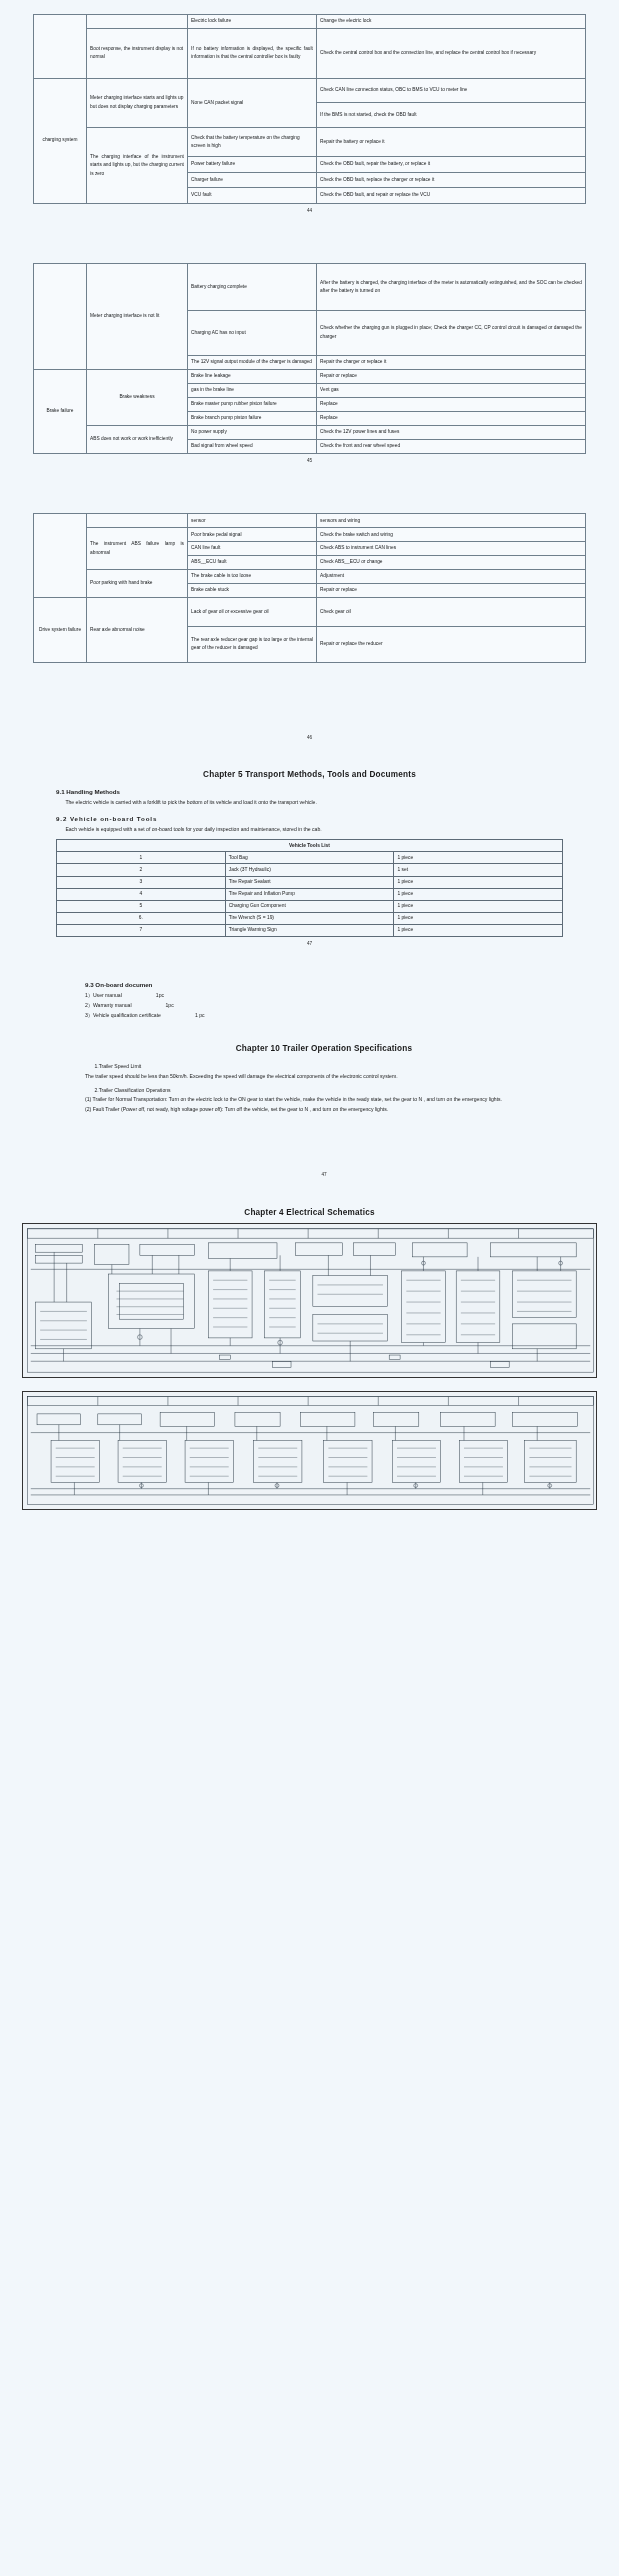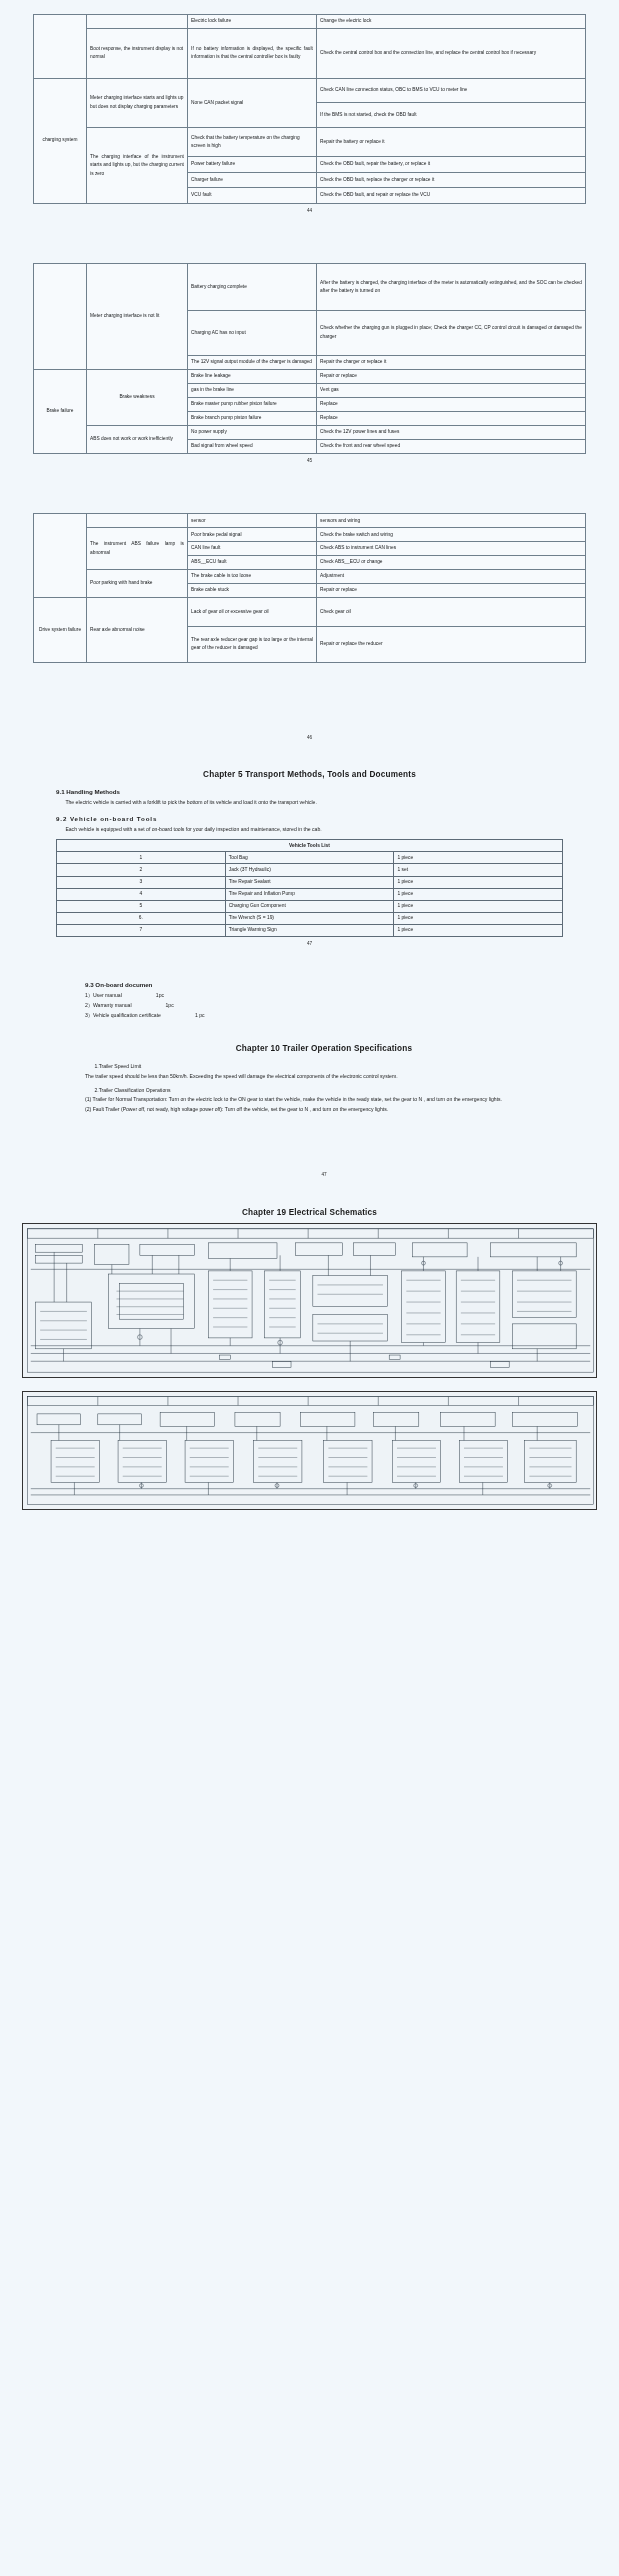--- a/index.html
+++ b/index.html
@@ -343,21 +343,21 @@
   <p class="body" style="margin-bottom:0;">(1) Trailer for Normal Transportation: Turn on the electric lock to the ON gear to start the vehicle, make the vehicle in the ready state, set the gear to N , and turn on the emergency lights.</p>
   <p class="body">(2) Fault Trailer (Power off, not ready, high voltage power off): Turn off the vehicle, set the gear to N , and turn on the emergency lights.</p>
 
   <div class="pagenum" style="margin-top:58px">47</div>
 </div>
 
 <div class="gap" style="height:31px"></div>
 
 <div class="sheet" style="padding:0 22px 20px 22px;">
 
-  <h2 class="chapter" style="margin-bottom:6.2px;">Chapter 19 Electrical Schematics</h2>
+  <h2 class="chapter" style="margin-bottom:6.2px;">Chapter 4 Electrical Schematics</h2>
 
   <div class="schem" style="height:153px;">
     <svg viewBox="0 0 738 196" width="575" height="153">
       <rect x="0" y="0" width="738" height="196" fill="#eef3f7"></rect>
       <g stroke="#20303c" stroke-width="0.6" fill="none">
         <rect x="6" y="6" width="726" height="184"></rect>
         <rect x="6" y="6" width="726" height="12"></rect>
 
         <line x1="96" y1="6" x2="96" y2="18"></line>
             <line x1="186" y1="6" x2="186" y2="18"></line>

